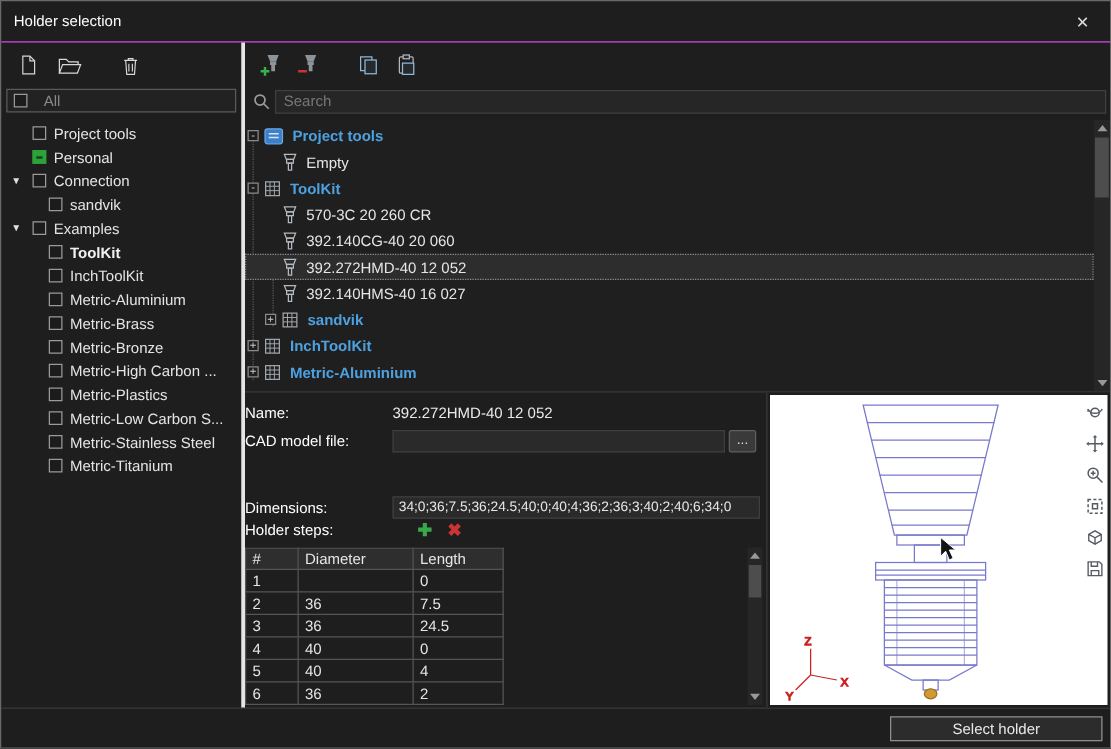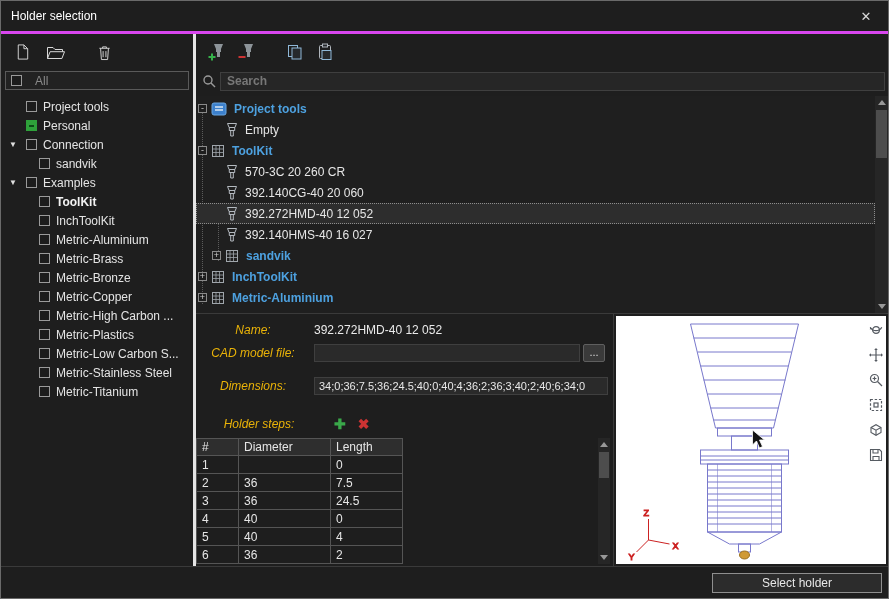--- a/index.html
+++ b/index.html
@@ -2,21 +2,21 @@
 <html><head>
 <meta charset="utf-8">
 <style>
   * { margin:0; padding:0; box-sizing:border-box; }
   html,body { background:#111; }
   body { font-family:"Liberation Sans", sans-serif; }
   .window{ width:889px; height:599px; background:#1e1e1e; border:1px solid #6a6a6a;
            color:#ddd; font-size:12px; overflow:hidden; position:relative; }
 
   
-  .titlebar{ height:33px; display:flex; align-items:center; padding:0 10px; border-bottom:3px solid #d946ef; }
+  .titlebar{ height:33px; display:flex; align-items:center; padding:0 10px; border-bottom:1px solid #d946ef; }
   .title{ color:#fff; font-size:12px; }
   .close-btn{ margin-left:auto; width:24px; height:22px; display:flex; align-items:center; justify-content:center;
               color:#d8d8d8; font-size:13px; cursor:pointer; }
 
   .content{ display:flex; height:532px; }
 
   
   .sidebar{ width:195px; border-right:3px solid #e5e5e5; display:flex; flex-direction:column; flex:none; }
   .side-toolbar{ height:36px; display:flex; align-items:center; gap:12px; padding:0 10px; }
   .icon-btn{ width:22px; height:22px; display:flex; align-items:center; justify-content:center; cursor:pointer; }
@@ -32,21 +32,21 @@
   .cb.partial::after{ content:""; position:absolute; left:2px; right:2px; top:4px; height:2px; background:#0d4a17; }
   .slabel{ color:#e4e4e4; white-space:nowrap; }
   .slabel.bold{ font-weight:bold; color:#f2f2f2; }
 
   
   .main{ flex:1; display:flex; flex-direction:column; min-width:0; }
   .main-toolbar{ height:36px; display:flex; align-items:center; gap:8px; padding:0 10px; }
   .tb-gap{ width:10px; }
   .search-row{ height:26px; display:flex; align-items:center; gap:3px; padding:0 3px 4px 5px; }
   .search-input{ flex:1; height:19px; background:#262626; border:1px solid #3f3f3f; color:#ddd;
-                 padding:0 6px; font-size:12px; outline:none;font-weight:bold; }
+                 padding:0 6px; font-size:12px; outline:none; }
   .search-input::placeholder{ color:#777; }
 
   
   .tree-panel{ height:218px; position:relative; border-bottom:1px solid #3a3a3a; overflow:hidden; background:#1f1f1f; }
   .trows{ position:absolute; left:0; top:2px; right:13px; }
   .trow{ height:21px; display:flex; align-items:center; padding-left:2px; position:relative; }
   .trow.i1{ padding-left:16px; }
   .trow.tool{ padding-left:30px; }
   .expbox{ width:9px; height:9px; border:1px solid #8a8a8a; background:#1e1e1e; color:#ccc;
            font-size:9px; line-height:7px; text-align:center; margin-right:4px; flex:none; cursor:pointer; }
@@ -63,21 +63,21 @@
   .sb-arrow{ position:absolute; left:0; width:13px; height:13px; display:flex; align-items:center; justify-content:center; cursor:pointer; }
   .sb-up{ top:0; } .sb-down{ bottom:0; }
   .tri-up{ width:0; height:0; border-left:4px solid transparent; border-right:4px solid transparent; border-bottom:5px solid #999; }
   .tri-down{ width:0; height:0; border-left:4px solid transparent; border-right:4px solid transparent; border-top:5px solid #999; }
   .sb-thumb{ position:absolute; left:1px; right:1px; background:#4d4d4d; cursor:pointer; }
 
   
   .details{ flex:1; display:flex; min-height:0; }
   .dleft{ width:417px; position:relative; flex:none; }
   .frow{ position:absolute; left:0; right:0; height:19px; display:flex; align-items:center; }
-  .flabel{ width:114px; text-align:center; color:#eab308; margin-right:4px; flex:none; white-space:nowrap;font-style:italic; }
+  .flabel{ width:114px; text-align:left; color:#ffffff; margin-right:4px; flex:none; white-space:nowrap; }
   .fvalue{ color:#eaeaea; }
   .finput{ height:18px; background:#2a2a2a; border:1px solid #3f3f3f; color:#e8e8e8; font-size:11px; padding:0 4px; outline:none; }
   .cad-input{ width:266px; }
   .browse-btn{ width:22px; height:18px; margin-left:3px; background:#3a3a3a; border:1px solid #5f5f5f;
                color:#ddd; font-size:11px; line-height:15px; text-align:center; cursor:pointer; border-radius:2px; }
   .conn-input{ width:46px; }
   .dim-input{ width:294px; }
   .step-add{ color:#3aa84a; font-size:14px; font-weight:bold; margin-left:8px; cursor:pointer; }
   .step-del{ color:#cc3333; font-size:14px; font-weight:bold; margin-left:12px; cursor:pointer; }
 
@@ -187,25 +187,20 @@
           <span class="slabel">Metric-Brass</span>
         </div>
         <div class="srow child">
           <span class="exp"></span>
           <span class="cb"></span>
           <span class="slabel">Metric-Bronze</span>
         </div>
         <div class="srow child">
           <span class="exp"></span>
           <span class="cb"></span>
-          <span class="slabel">Metric-Copper</span>
-        </div>
-        <div class="srow child">
-          <span class="exp"></span>
-          <span class="cb"></span>
           <span class="slabel">Metric-High Carbon ...</span>
         </div>
         <div class="srow child">
           <span class="exp"></span>
           <span class="cb"></span>
           <span class="slabel">Metric-Plastics</span>
         </div>
         <div class="srow child">
           <span class="exp"></span>
           <span class="cb"></span>
@@ -405,21 +400,21 @@
             <span class="fvalue">392.272HMD-40 12 052</span>
           </div>
 
           <div class="frow" style="top:29px">
             <span class="flabel">CAD model file:</span>
             <input class="finput cad-input" type="text" style="">
             <span class="browse-btn">...</span>
           </div>
 
 
-          <div class="frow" style="top:62px">
+          <div class="frow" style="top:82px">
             <span class="flabel">Dimensions:</span>
             <input class="finput dim-input" type="text" value="34;0;36;7.5;36;24.5;40;0;40;4;36;2;36;3;40;2;40;6;34;0" style="">
           </div>
 
           <div class="frow" style="top:100px">
             <span class="flabel" style="width:126px">Holder steps:</span>
             <span class="step-add">✚</span>
             <span class="step-del">✖</span>
           </div>
 

